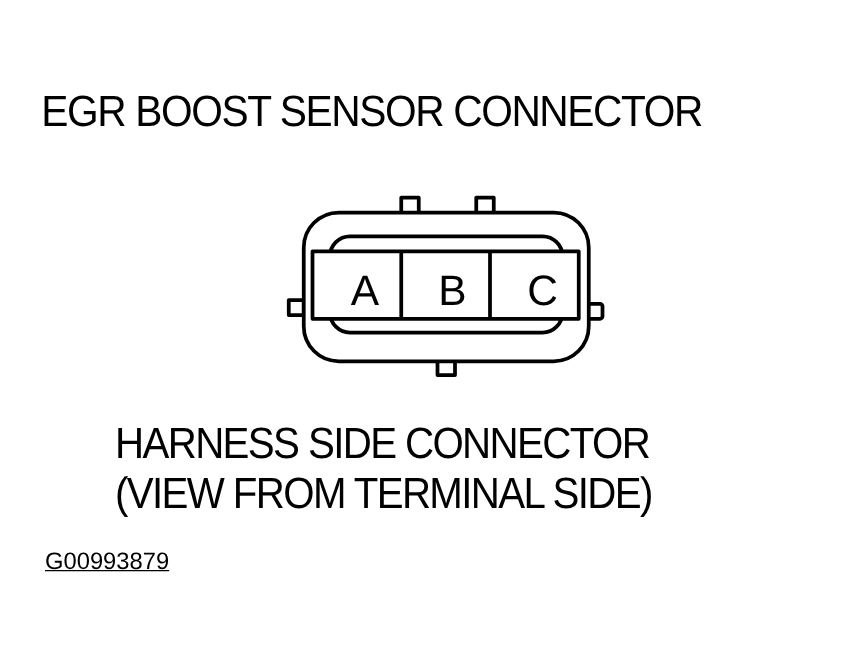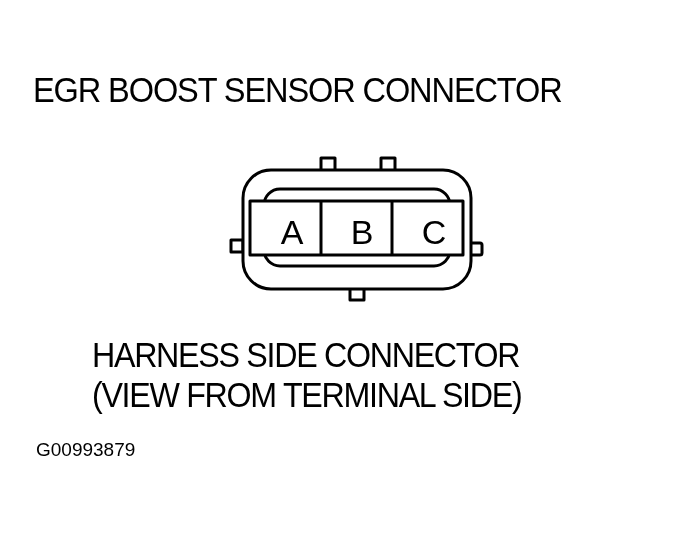--- a/index.html
+++ b/index.html
@@ -38,20 +38,21 @@
       transform-origin: left top;
     }
     .caption .line { display: block; }
     .figid {
       position: absolute;
       left: 36px;
       top: 438px;
       font-size: 19px;
       line-height: 24px;
       white-space: nowrap;
+      text-decoration: underline;
     }
     .connector {
       position: absolute;
       left: 0;
       top: 0;
       width: 679px;
       height: 536px;
     }
     .pin-label {
       font-family: "Liberation Sans", "DejaVu Sans", sans-serif;

